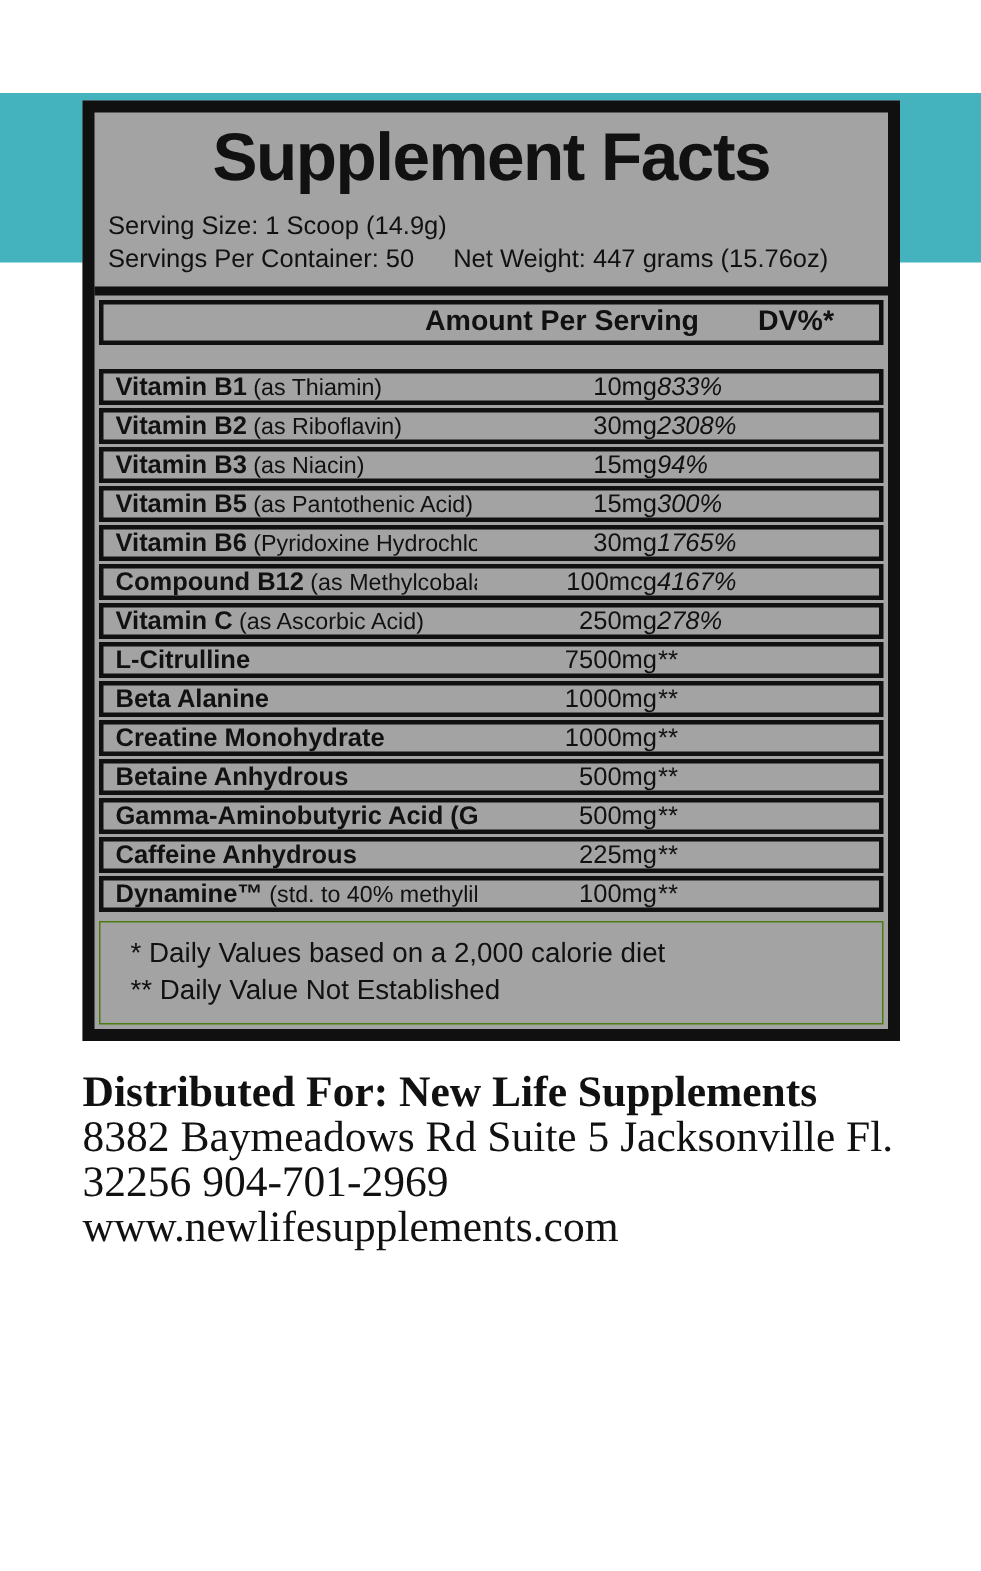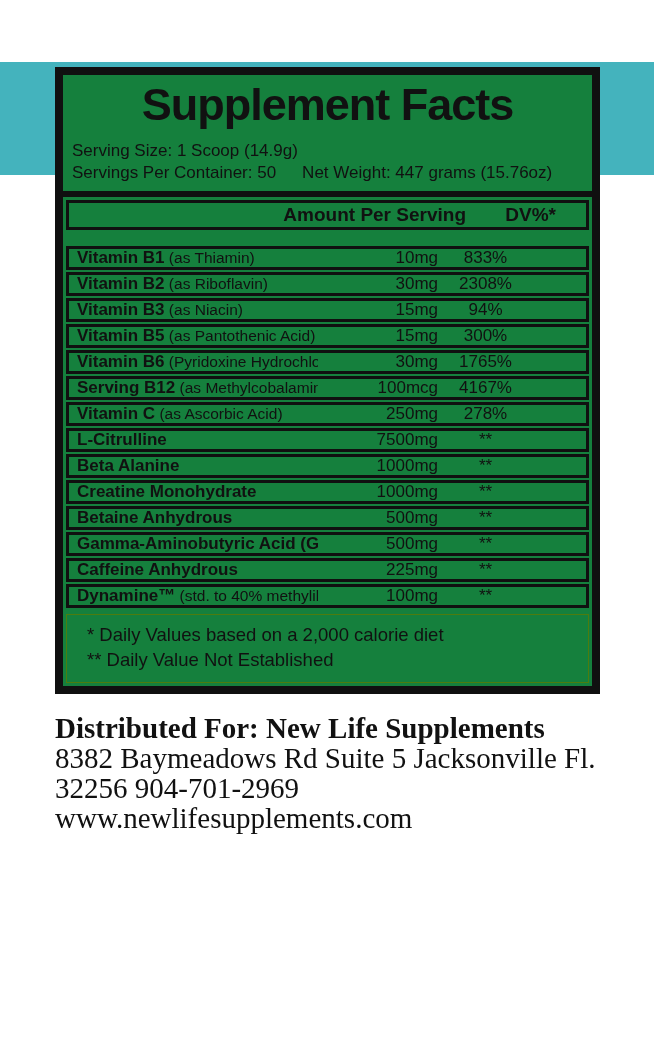--- a/index.html
+++ b/index.html
@@ -18,21 +18,21 @@
     background: #44b3bd;
     z-index: 0;
   }
   .page { position: relative; z-index: 1; padding-top: 67px; }
 
   
   .label-box {
     margin-left: 55px;
     width: 545px;
     border: 8px solid #101010;
-    background: #15803d;
+    background: #a3a3a3;
   }
   .title {
     text-align: center;
     font-size: 45px;
     line-height: 52px;
     font-weight: 700;
     letter-spacing: -1px;
     margin-top: 4px;
   }
   .serving-info {
@@ -62,21 +62,21 @@
     align-items: center;
     height: 24px;
     padding: 0 8px;
     font-size: 17px;
     white-space: nowrap;
   }
   .cell.name { flex: 1; overflow: hidden; }
   .cell.name .nm { font-weight: 700; }
   .cell.name .detail { font-size: 15.5px; font-weight: 400; }
   .cell.amount { width: 120px; text-align: right; }
-  .cell.dv { width: 140px; text-align: center; padding-right: 45px; }
+  .cell.dv { width: 140px; text-align: left; padding-right: 45px; font-style: italic; }
 
   .footnote-box {
     margin: 3px;
     border: 1px solid #4d7c0f;
     padding: 7px 10px 10px 20px;
     font-size: 18.5px;
     line-height: 25px;
   }
 
   
@@ -150,21 +150,21 @@
     <span class="cell dv">300%</span>
   </div>
 
   <div class="row">
     <span class="cell name"><span class="nm">Vitamin B6</span><span class="detail"> (Pyridoxine Hydrochloride)</span></span>
     <span class="cell amount">30mg</span>
     <span class="cell dv">1765%</span>
   </div>
 
   <div class="row">
-    <span class="cell name"><span class="nm">Serving B12</span><span class="detail"> (as Methylcobalamin)</span></span>
+    <span class="cell name"><span class="nm">Compound B12</span><span class="detail"> (as Methylcobalamin)</span></span>
     <span class="cell amount">100mcg</span>
     <span class="cell dv">4167%</span>
   </div>
 
   <div class="row">
     <span class="cell name"><span class="nm">Vitamin C</span><span class="detail"> (as Ascorbic Acid)</span></span>
     <span class="cell amount">250mg</span>
     <span class="cell dv">278%</span>
   </div>
 

